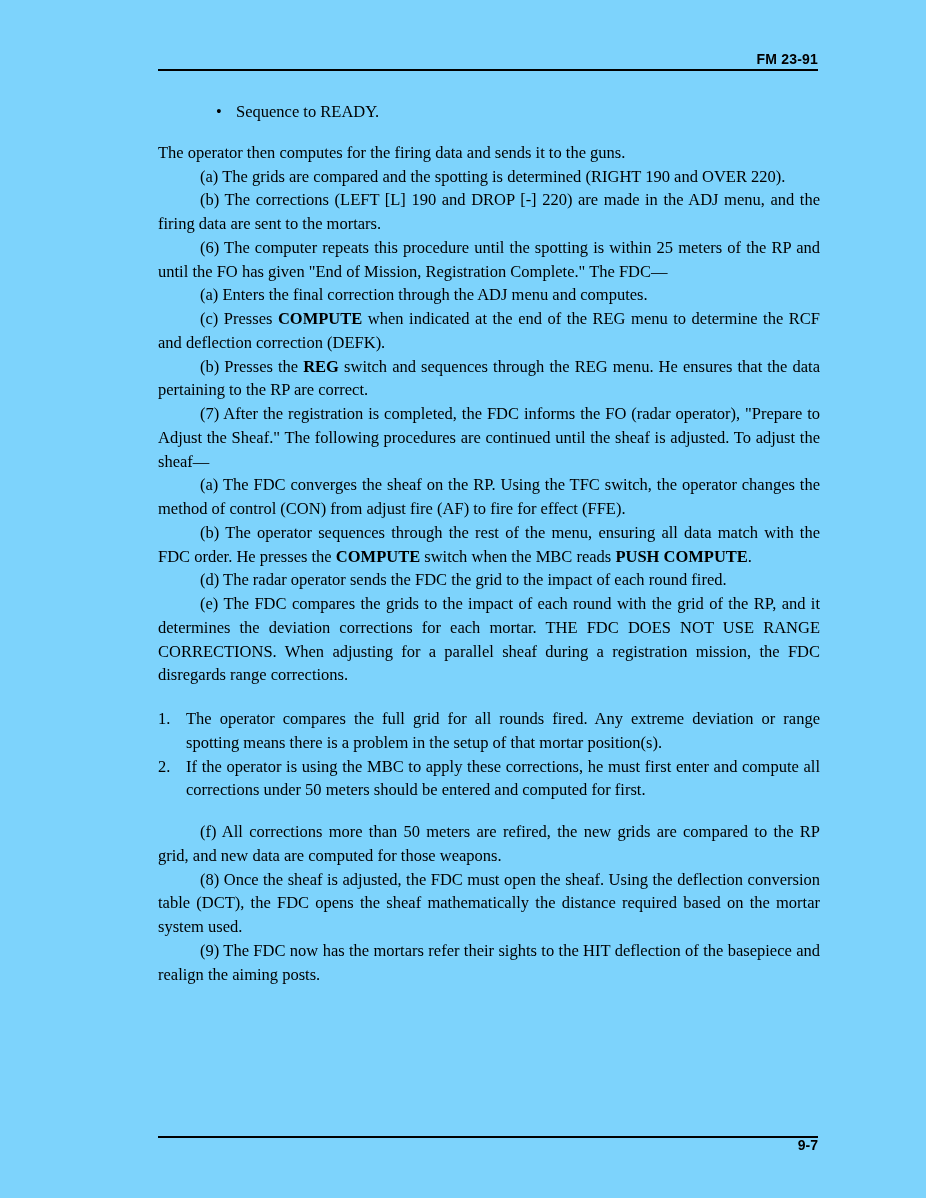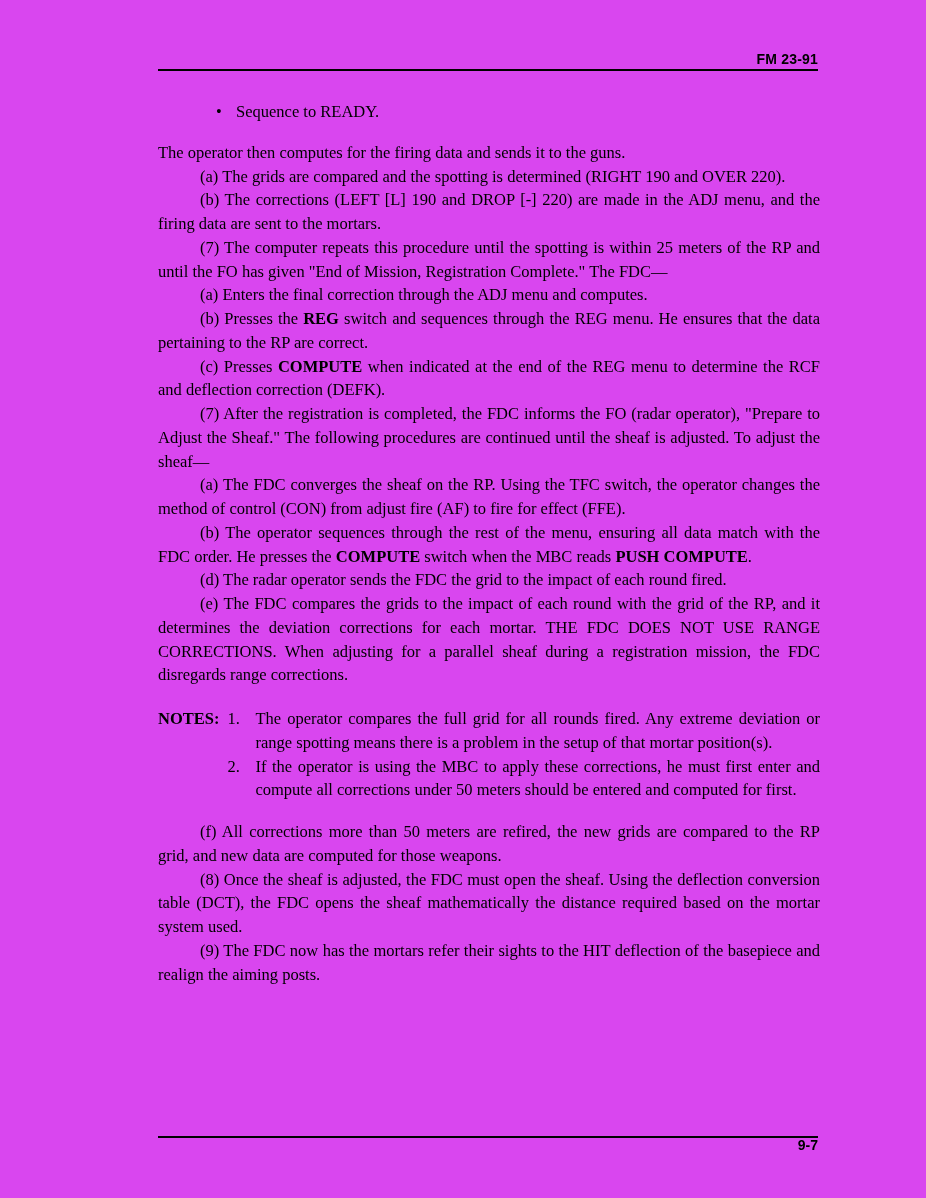--- a/index.html
+++ b/index.html
@@ -9,21 +9,21 @@
   }
   body {
     font-family: "Liberation Serif", serif;
     color: #000000;
   }
   .page {
     position: relative;
     width: 926px;
     height: 1198px;
     margin: 0 auto;
-    background: #d946ef;
+    background: #7dd3fc;
     box-sizing: border-box;
     overflow: hidden;
   }
   .header {
     position: absolute;
     top: 52px;
     left: 158px;
     width: 660px;
   }
   .header-title {
@@ -129,41 +129,40 @@
       <span>Sequence to READY.</span>
     </p>
 
     <p class="noindent">The operator then computes for the firing data and sends it to the guns.</p>
 
 
     <p class="indent">(a) The grids are compared and the spotting is determined (RIGHT 190 and OVER 220).</p>
 
     <p class="indent">(b) The corrections (LEFT [L] 190 and DROP [-] 220) are made in the ADJ menu, and the firing data are sent to the mortars.</p>
 
-    <p class="indent">(7) The computer repeats this procedure until the spotting is within 25 meters of the RP and until the FO has given "End of Mission, Registration Complete."  The FDC—</p>
+    <p class="indent">(6) The computer repeats this procedure until the spotting is within 25 meters of the RP and until the FO has given "End of Mission, Registration Complete."  The FDC—</p>
 
     <p class="indent">(a) Enters the final correction through the ADJ menu and computes.</p>
 
+    <p class="indent"><span>(c) Presses </span><b>COMPUTE</b><span> when indicated at the end of the REG menu to determine the RCF and deflection correction (DEFK).</span></p>
+
     <p class="indent"><span>(b) Presses the </span><b>REG</b><span> switch and sequences through the REG menu.  He ensures that the data pertaining to the RP are correct.</span></p>
-
-    <p class="indent"><span>(c) Presses </span><b>COMPUTE</b><span> when indicated at the end of the REG menu to determine the RCF and deflection correction (DEFK).</span></p>
 
     <p class="indent">(7) After the registration is completed, the FDC informs the FO (radar operator), "Prepare to Adjust the Sheaf."  The following procedures are continued until the sheaf is adjusted.  To adjust the sheaf—</p>
 
     <p class="indent">(a) The FDC converges the sheaf on the RP.  Using the TFC switch, the operator changes the method of control (CON) from adjust fire (AF) to fire for effect (FFE).</p>
 
     <p class="indent"><span>(b) The operator sequences through the rest of the menu, ensuring all data match with the FDC order.  He presses the </span><b>COMPUTE</b><span> switch when the MBC reads </span><b>PUSH COMPUTE</b><span>.</span></p>
 
 
     <p class="indent">(d) The radar operator sends the FDC the grid to the impact of each round fired.</p>
 
     <p class="indent">(e) The FDC compares the grids to the impact of each round with the grid of the RP, and it determines the deviation corrections for each mortar. THE FDC DOES NOT USE RANGE CORRECTIONS. When adjusting for a parallel sheaf during a registration mission, the FDC disregards range corrections.</p>
 
     <div class="notes">
-      <div class="notes-label">NOTES:</div>
       <div class="notes-list">
         <div class="note-item">
           <div class="note-num">1.</div>
           <div class="note-text">The operator compares the full grid for all rounds fired. Any extreme deviation or range spotting means there is a problem in the setup of that mortar position(s).</div>
         </div>
         <div class="note-item">
           <div class="note-num">2.</div>
           <div class="note-text">If the operator is using the MBC to apply these corrections, he must first enter and compute all corrections under 50 meters should be entered and computed for first.</div>
         </div>
       </div>

